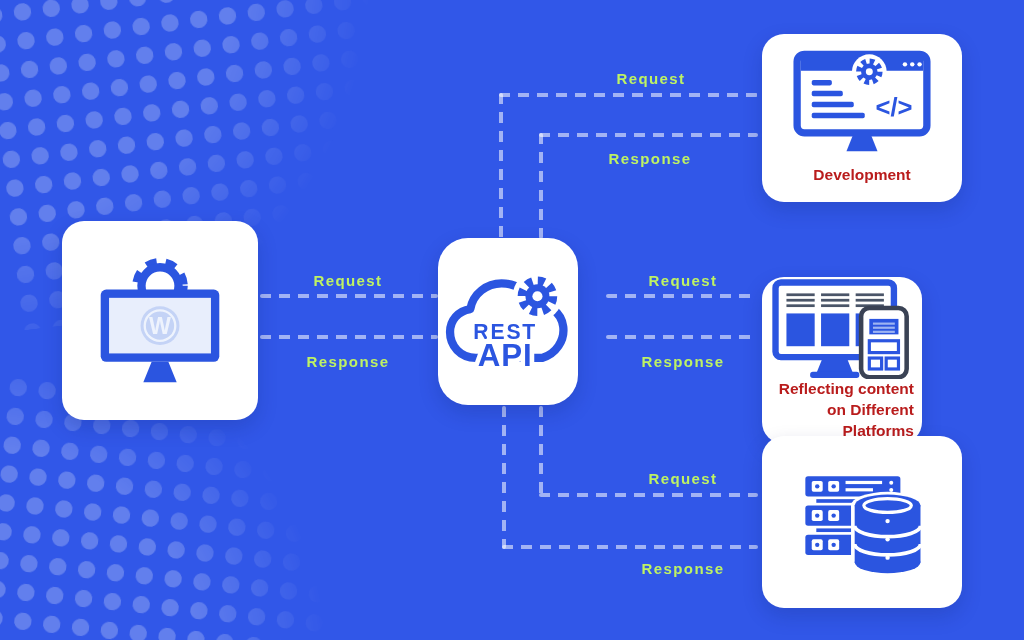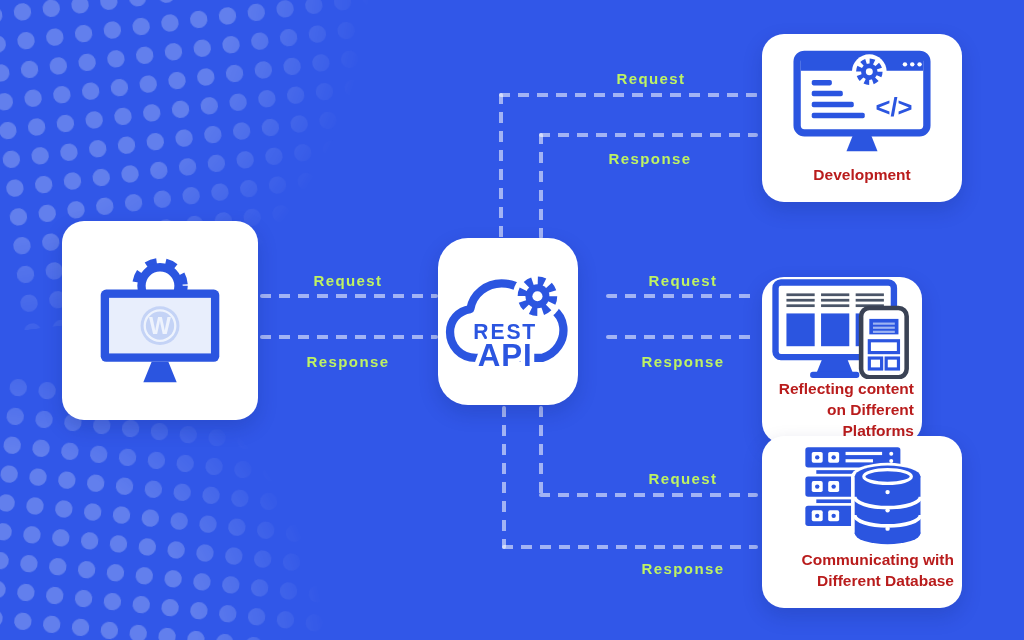--- a/index.html
+++ b/index.html
@@ -239,16 +239,15 @@
           <ellipse cx="108" cy="102" rx="36" ry="12"></ellipse>
         </g>
         <ellipse cx="108" cy="40" rx="26" ry="7.5" fill="none" stroke="#ffffff" stroke-width="3.5"></ellipse>
         <path d="M72 62 A36 12 0 0 0 144 62" fill="none" stroke="#ffffff" stroke-width="4"></path>
         <path d="M72 82 A36 12 0 0 0 144 82" fill="none" stroke="#ffffff" stroke-width="4"></path>
         <circle cx="108" cy="57" r="2.4" fill="#ffffff"></circle>
         <circle cx="108" cy="77" r="2.4" fill="#ffffff"></circle>
         <circle cx="108" cy="97" r="2.4" fill="#ffffff"></circle>
       </svg>
     </div>
-    <div class="card-label right-label">Communicating with Different Database</div>
   </div>
 
 </div>
 
 </body></html>

